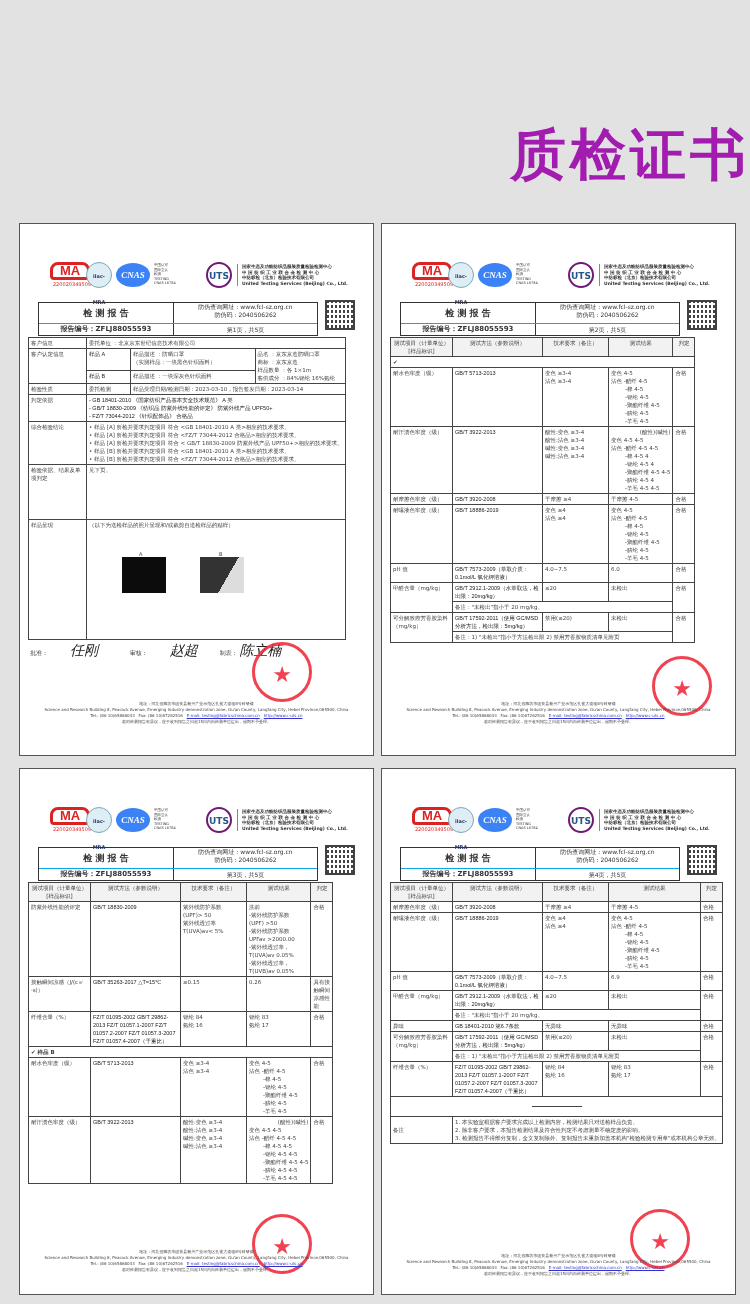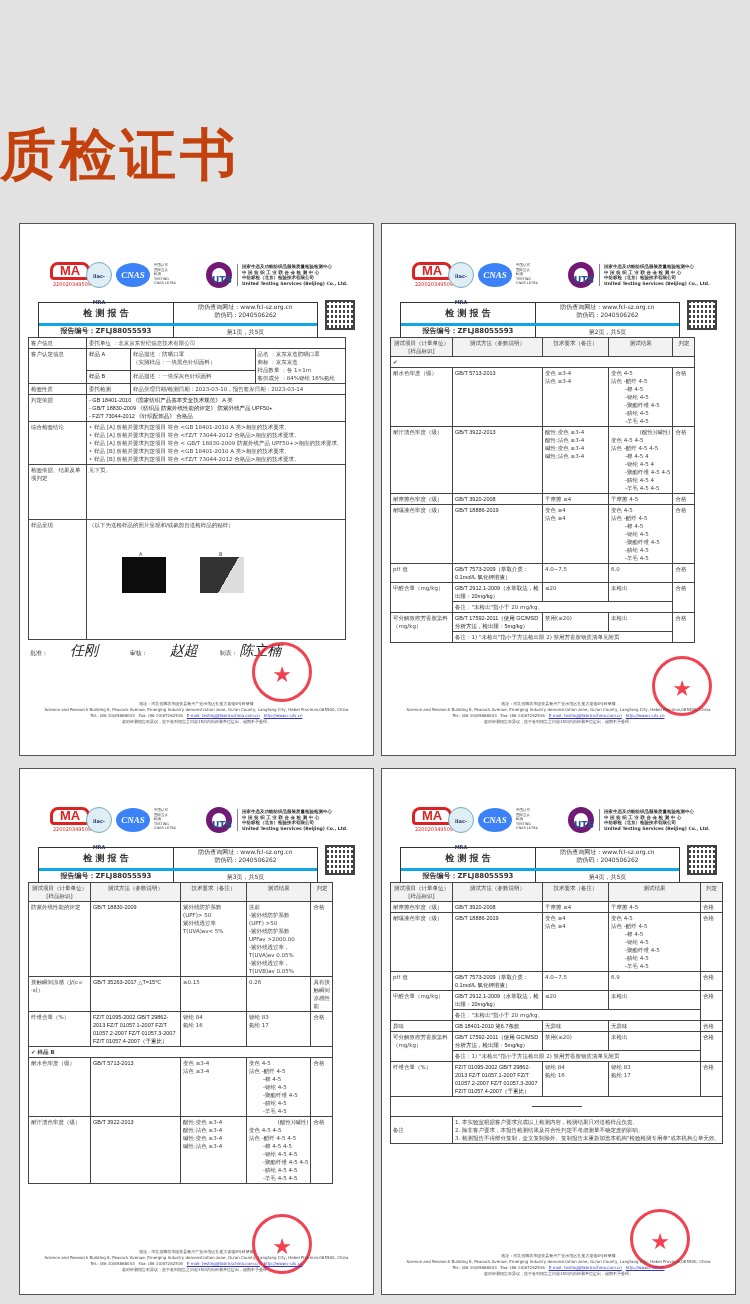--- a/index.html
+++ b/index.html
@@ -1,34 +1,34 @@
 <!DOCTYPE html>
 <html><head>
 <meta charset="utf-8">
 <style>
 *{box-sizing:border-box;margin:0;padding:0}
 body{width:750px;height:1304px;background:#e2e2e2;font-family:"DejaVu Sans","Liberation Sans",sans-serif;color:#333;position:relative;overflow:hidden}
-.title{position:absolute;top:118px;left:0;width:750px;text-align:left;font-size:56px;font-weight:bold;color:#c2410c;letter-spacing:4px}
+.title{position:absolute;top:118px;left:0;width:750px;text-align:right;font-size:56px;font-weight:bold;color:#a21caf;letter-spacing:4px}
 .page{position:absolute;width:355px;background:#fff;border:1px solid #555;overflow:hidden}
 .p1{left:19px;top:223px;height:533px}
 .p2{left:381px;top:223px;height:533px}
 .p3{left:19px;top:768px;height:527px}
 .p4{left:381px;top:768px;height:527px}
 .logos{position:absolute;top:38px;left:18px;right:18px;height:30px}
 .cma{position:absolute;left:12px;top:0;width:44px;height:26px}
 .cma .box{width:40px;height:18px;border:3px solid #d22;border-radius:8px 8px 4px 4px;color:#d22;font-weight:bold;font-size:13px;line-height:12px;text-align:center;font-family:"Liberation Sans",sans-serif}
 .cma .num{font-size:5px;color:#d22;text-align:center;margin-top:1px}
 .ilac{position:absolute;left:48px;top:0;width:26px;height:26px;border-radius:50%;border:1px solid #7ab;background:#dfeef5;font-size:5px;color:#236;text-align:center;line-height:26px;font-weight:bold}
 .cnas{position:absolute;left:78px;top:1px;width:34px;height:24px;border-radius:50%;background:#3b82f6;color:#fff;font-size:9px;font-style:italic;font-weight:bold;text-align:center;line-height:24px;font-family:"Liberation Serif",serif}
 .cnas-t{position:absolute;left:116px;top:1px;font-size:3.5px;line-height:4.5px;color:#333}
-.uts{position:absolute;left:168px;top:0;width:26px;height:26px;border-radius:50%;border:6px solid #701a75;color:#258;font-size:9px;text-align:center;line-height:24px;font-weight:bold}
+.uts{position:absolute;left:168px;top:0;width:26px;height:26px;border-radius:50%;border:2px solid #701a75;color:#258;font-size:9px;text-align:center;line-height:24px;font-weight:bold}
 .uts-bar{position:absolute;left:199px;top:2px;width:1px;height:22px;background:#888}
 .uts-t{position:absolute;left:204px;top:2px;font-size:4.5px;line-height:5.5px;color:#333;font-weight:bold;white-space:nowrap}
 .hdr{position:absolute;top:78px;left:18px;width:280px;border:1px solid #333;font-size:7px}
-.hdr .row{display:flex;border-bottom:3px solid #0ea5e9}
+.hdr .row{display:flex;border-bottom:1px solid #0ea5e9}
 .hdr .row:last-child{border-bottom:none}
 .hdr .l{width:135px;border-right:1px solid #333;text-align:center;font-weight:bold}
 .hdr .r{flex:1;text-align:center;font-size:6px;line-height:8px}
 .qr{position:absolute;top:76px;right:18px;width:30px;height:30px;background:
 repeating-linear-gradient(90deg,#222 0 2px,#fff 2px 4px),#fff;opacity:.85;border:2px solid #222}
 .qr:after{content:"";position:absolute;inset:0;background:repeating-linear-gradient(0deg,transparent 0 3px,#fff 3px 5px)}
 table.t{position:absolute;left:8px;right:8px;border-collapse:collapse;font-size:5.5px;color:#444;table-layout:fixed}
 table.t td{border:1px solid #444;padding:1px 2px;vertical-align:top;line-height:8px}
 table.t td.c{text-align:center}
 .mono{font-family:"Liberation Sans",sans-serif;color:#222}

